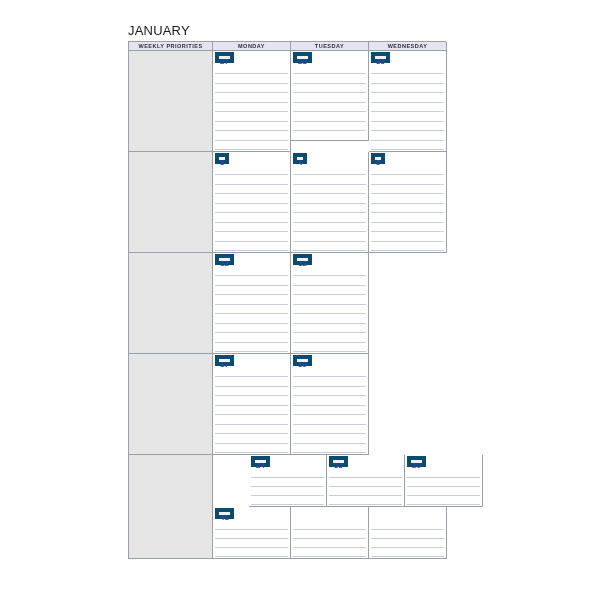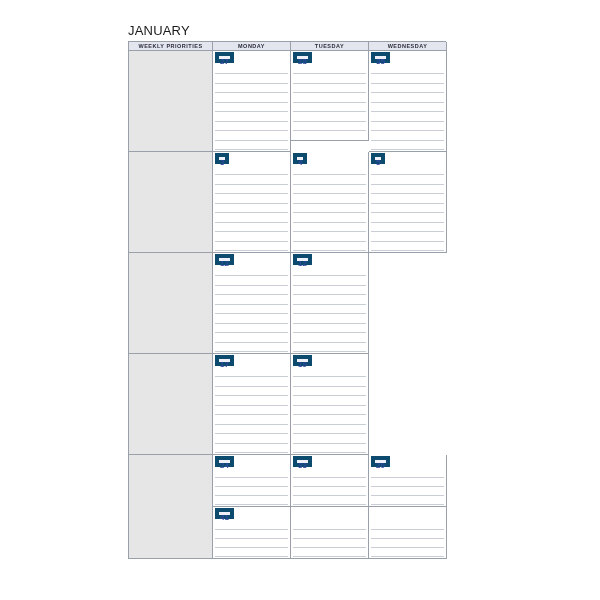--- a/index.html
+++ b/index.html
@@ -274,21 +274,21 @@
                 <div class="rule" style="top: 69.6667px;"></div>
                 <div class="rule" style="top: 79.1111px;"></div>
                 <div class="rule" style="top: 88.5556px;"></div>
                 <div class="rule" style="top: 98px;"></div>
               </div>
               <div class="datebox">19</div>
             </div>
           </div>
           <div class="week-row">
             <div class="cell priorities-cell col-priorities" style="height: 52px; border-bottom: none;"></div>
-            <div class="cell day-cell col-day" style="height: 52px;">
+            <div class="cell day-cell col-day" style="height: 52px; margin-left: 36px;">
               <div class="lines">
                 <div class="rule" style="top: 22px;"></div>
                 <div class="rule" style="top: 31px;"></div>
                 <div class="rule" style="top: 40px;"></div>
                 <div class="rule" style="top: 49px;"></div>
               </div>
               <div class="datebox">24</div>
             </div>
             <div class="cell day-cell col-day" style="height: 52px;">
               <div class="lines">

